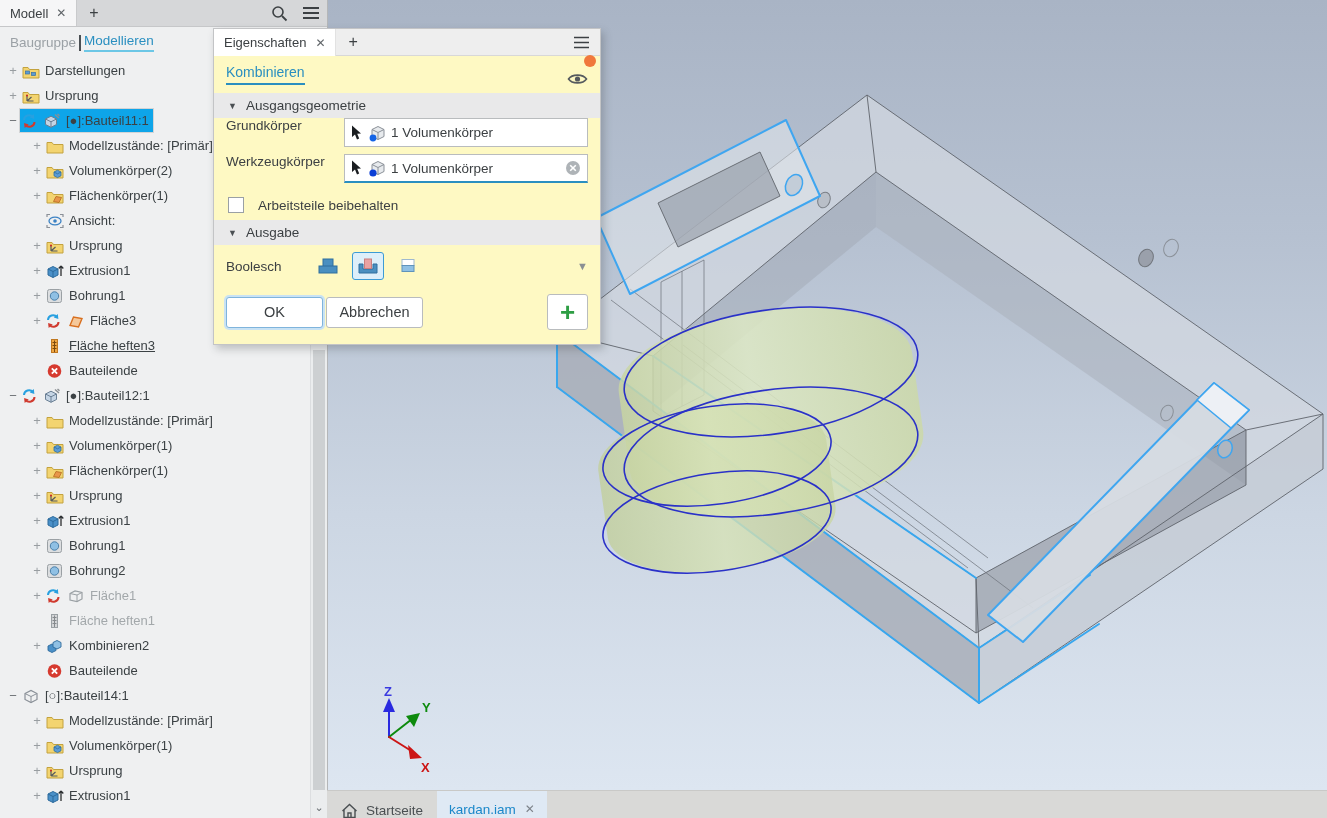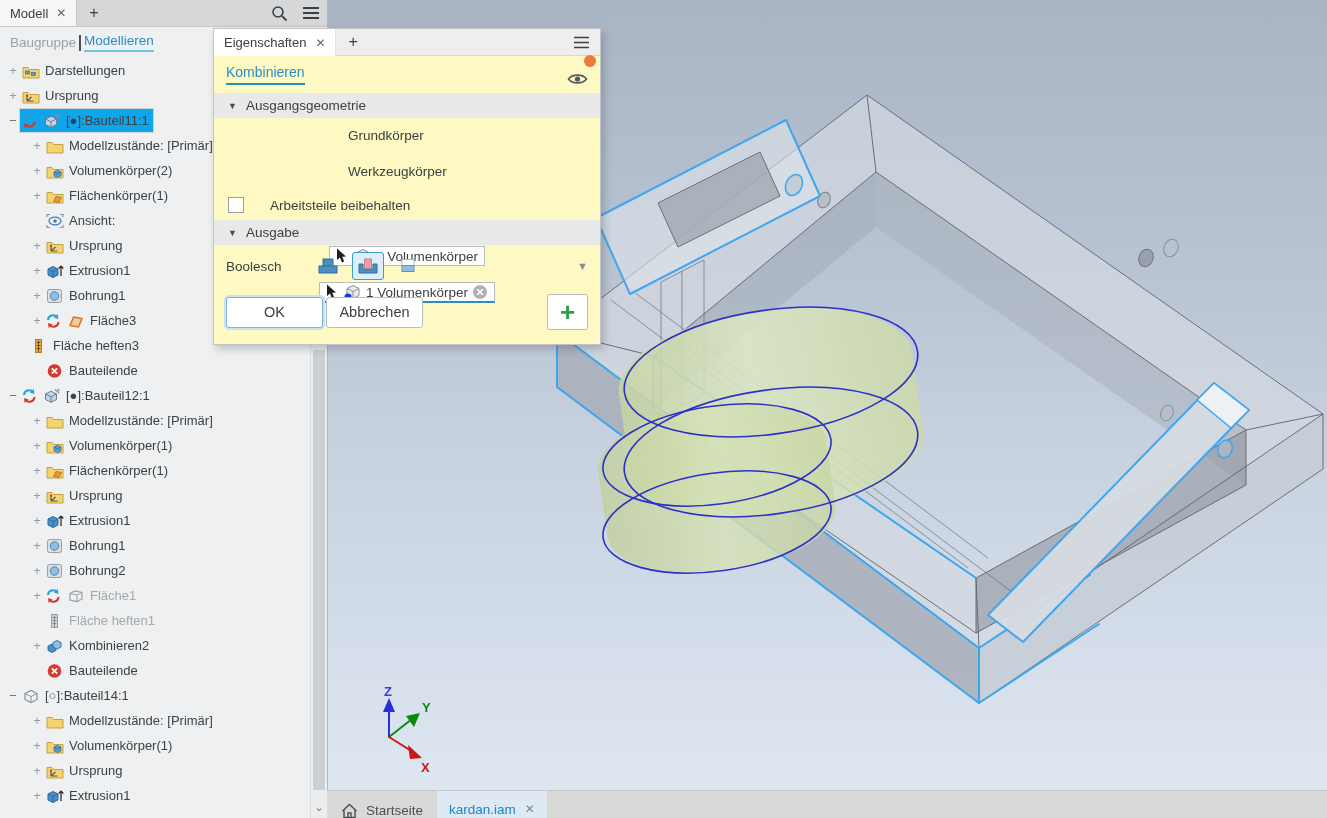--- a/index.html
+++ b/index.html
@@ -59,28 +59,28 @@
   .dlg-menu { display:flex; align-items:center; padding:0 10px; margin-left:auto; }
   .dlg-body { position:relative; padding-bottom:10px; }
   .orange-dot { position:absolute; top:-1px; right:4px; width:12px; height:12px;
     border-radius:50%; background:#f0783c; }
   .cmd-row { display:flex; align-items:center; height:37px; padding:0 12px; }
   .cmd-link { color:#2a8fc0; font-size:14px; padding-bottom:3px; border-bottom:2px solid #2a8fc0; }
   .cmd-eye { margin-left:auto; margin-top:8px; display:flex; }
   .sect { height:25px; background:#e9e9ea; display:flex; align-items:center; gap:9px;
     padding:0 14px; font-size:13.5px; color:#3c4043; }
   .caret { font-size:9px; color:#4a4f53; }
-  .frow { display:flex; align-items:center; height:36px; padding:10px 12px; font-size:13.5px;
-    color:#3c4043;flex-direction:column; }
+  .frow { display:flex; align-items:flex-start; height:36px; padding:0 12px; font-size:13.5px;
+    color:#3c4043; }
   .flabel { width:118px; flex:0 0 118px; }
   .fval { flex:1; height:29px; border:1px solid #b9bcbe; background:#fff; display:flex;
     align-items:center; gap:4px; padding:0 6px; font-size:13.5px; color:#3c4043; }
   .fval.active { border-bottom:2px solid #2a8fc0; }
   .fval .clear { margin-left:auto; display:flex; }
-  .chk-row { display:flex; align-items:center; gap:26px; height:30px; padding:0 14px;
+  .chk-row { display:flex; align-items:center; gap:14px; height:30px; padding:0 14px;
     font-size:13.5px; color:#3c4043; }
   .chk { width:16px; height:16px; border:1px solid #9aa0a4; background:#fff; }
   .bool-row { display:flex; align-items:center; height:42px; padding:0 12px; font-size:13.5px;
     color:#3c4043; }
   .bool-ops { display:flex; align-items:center; gap:8px; margin-left:30px; }
   .opbtn { width:32px; height:28px; display:flex; align-items:center; justify-content:center;
     border:1.5px solid transparent; border-radius:3px; background:transparent; }
   .opbtn.sel { background:#ddeffa; border-color:#3c9bd5; }
   .bool-caret { margin-left:auto; color:#8a8f93; font-size:11px; }
   .dlg-footer { display:flex; align-items:center; gap:3px; padding:7px 12px 4px 12px; }
@@ -391,21 +391,21 @@
               </svg>
             </span>
             <span class="ticon">
               <svg viewBox="0 0 18 16">
                 <path d="M3,12.5 L6.5,4 L15,5.5 L11.5,14 Z" fill="#f5c89a" stroke="#d86f1f" stroke-width="1.4"></path>
               </svg>
             </span>
             <span>Fläche3</span>
           </span>
         </div>
-        <div class="trow" style="padding-left: 14px;">
+        <div class="trow" style="padding-left: 30px; text-decoration: underline;">
           <span class="exp"></span>
           <span class="sel-wrap">
             <span class="ticon">
               <svg viewBox="0 0 18 16">
                 <rect x="5.5" y="1.5" width="6" height="13" fill="#f0a845" stroke="#c07820" stroke-width="1"></rect>
                 <path d="M8.5,2.5 V14 M6.5,4.5 H10.5 M6.5,7.5 H10.5 M6.5,10.5 H10.5" stroke="#7a4a10" stroke-width="1"></path>
               </svg>
             </span>
             <span>Fläche heften3</span>
           </span>

